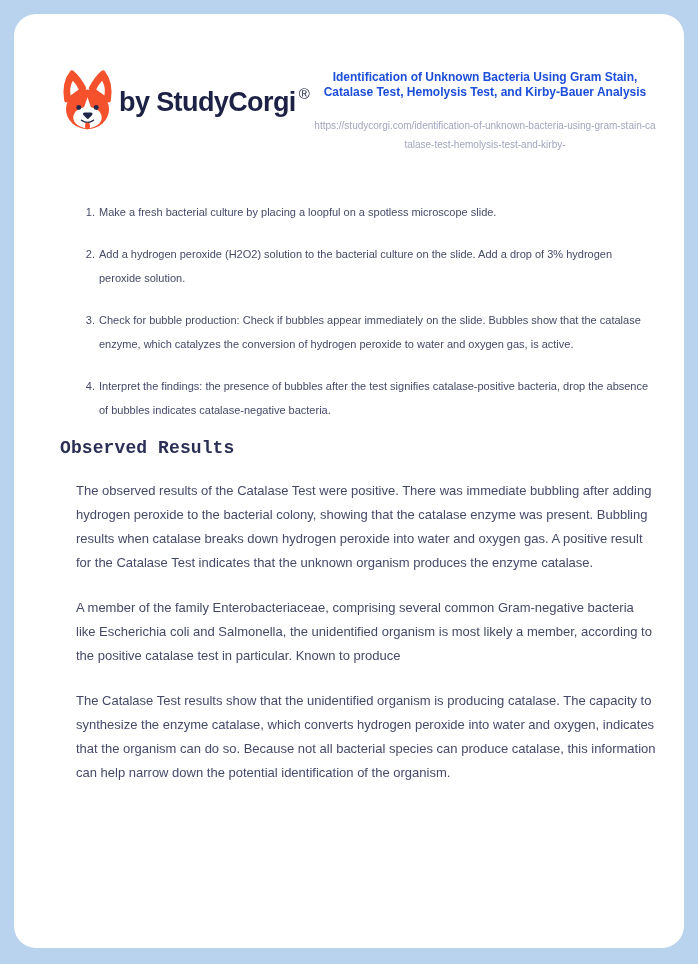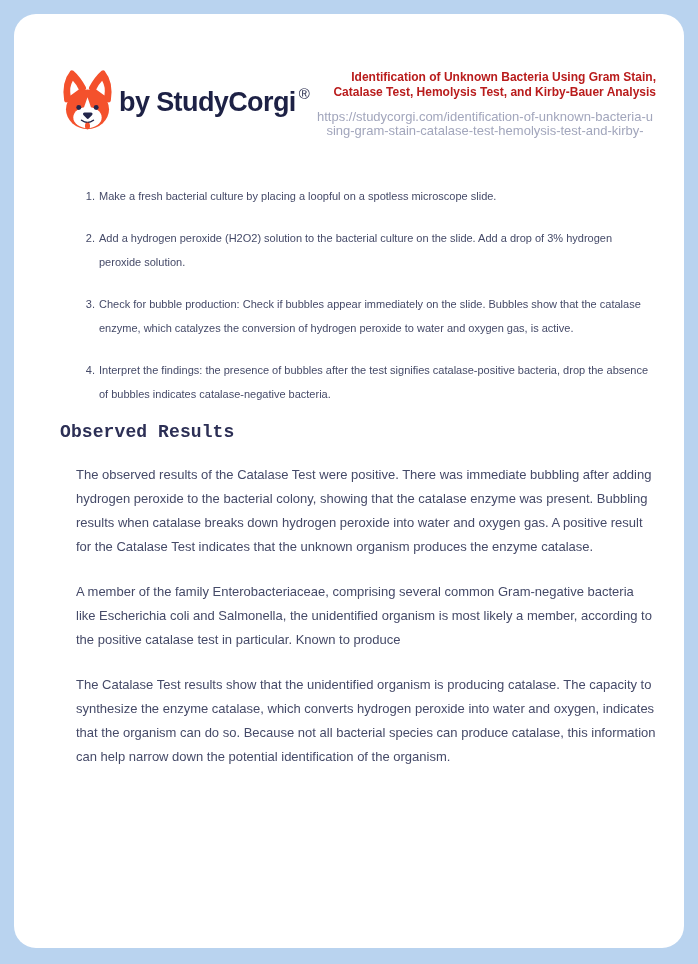--- a/index.html
+++ b/index.html
@@ -44,29 +44,29 @@
     font-size: 15px;
     font-weight: normal;
     vertical-align: 12px;
     margin-left: 3px;
     color: #1d2145;
   }
   .headmeta { width: 342px; margin-top: 2px; }
   .doc-title {
     font-size: 12px;
     font-weight: bold;
-    color: #b91c1c;
+    color: #1d4ed8;
     line-height: 15px;
-    text-align: right;
+    text-align: center;
   }
   .doc-url {
-    font-size: 13px;
+    font-size: 10px;
     color: #a2a6bc;
-    line-height: 14px;
-    margin-top: 10px;
+    line-height: 19px;
+    margin-top: 16px;
     text-align: center;
     word-break: break-all;
   }
   
   .content { margin-top: 46px; color: #454a68; }
   ol.steps {
     margin: 0;
     padding-left: 38px;
     font-size: 11px;
     line-height: 24px;

